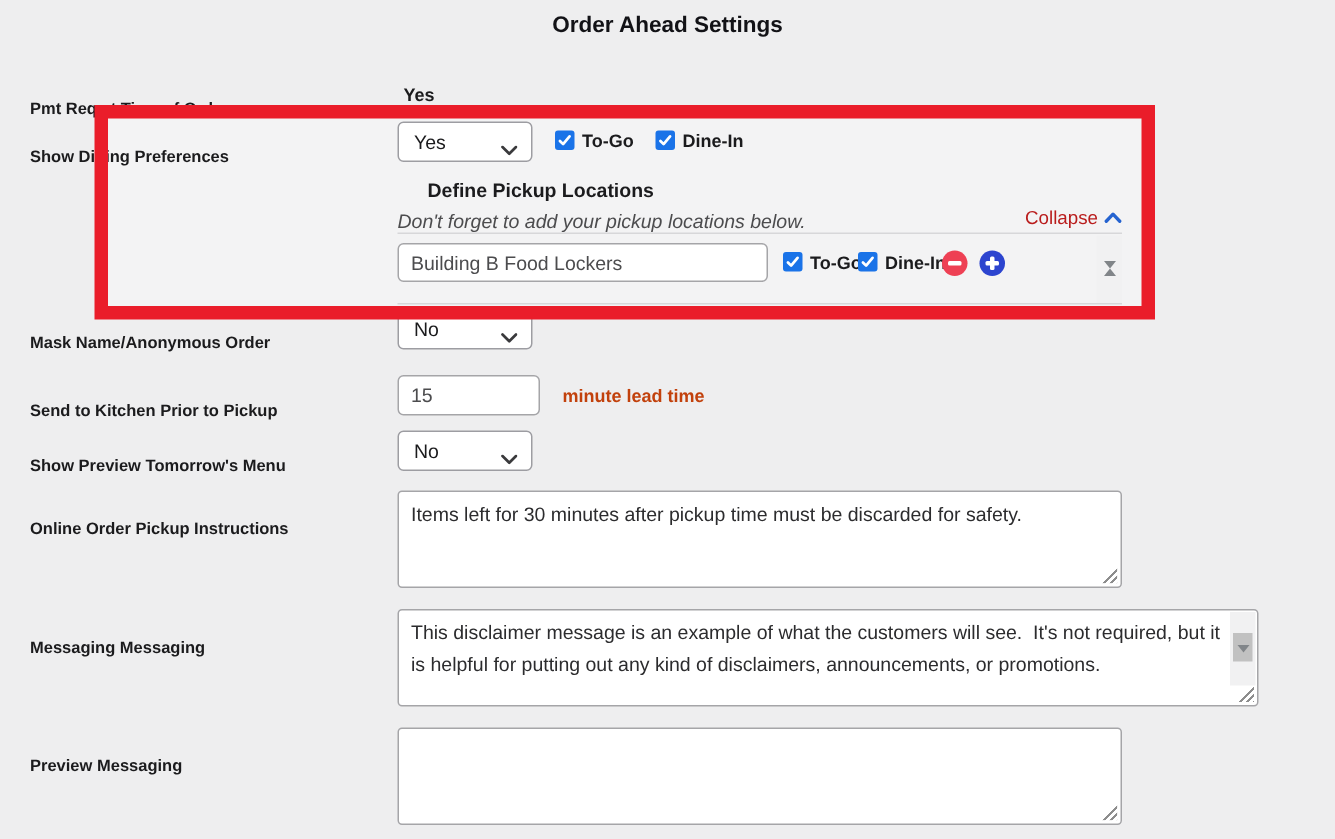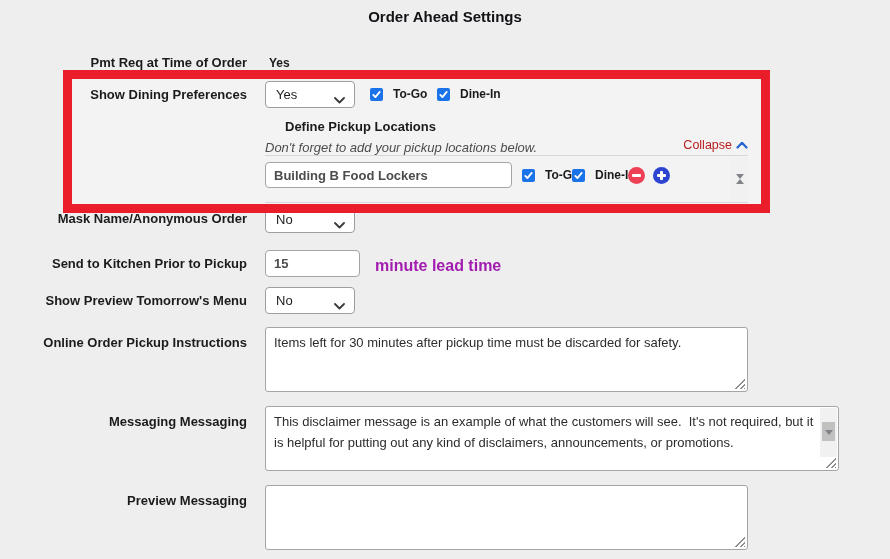--- a/index.html
+++ b/index.html
@@ -12,55 +12,54 @@
   }
 
   
   .page-title {
     position:absolute; left:0; top:8px; width:890px;
     text-align:center; font-size:15px; font-weight:bold; color:#121216;
   }
 
   
   .lbl {
-    position:absolute; left:20px; width:227px; text-align:right;
-    font-weight:bold; font-size:13px; color:#1b1b1d; white-space:nowrap;
+    position:absolute; left:20px; width:227px; 
+    font-weight:bold; font-size:11px; color:#1b1b1d; white-space:nowrap;margin-top:12px;
   }
   .static-val { position:absolute; font-weight:bold; font-size:12px; color:#1b1b1d; }
 
   
   .hl-bg { position:absolute; left:63px; top:70px; width:707px; height:143px; background:#f3f3f4; }
   .hl-border {
     position:absolute; left:63px; top:70px; width:707px; height:143px;
     border:9px solid #ea1d2a; z-index:30; pointer-events:none;
   }
 
   
   .sel {
     position:absolute; width:90px; height:27px; background:#fff;
     border:1px solid #9d9da2; border-radius:4px;
     display:flex; align-items:center; padding:0 10px;
     font-size:13px; color:#1b1b1d; cursor:pointer;
   }
   .sel .chev { position:absolute; right:9px; top:10px; }
 
   
-  .cb-group { position:absolute; display:flex; align-items:flex-end; gap:10px;
+  .cb-group { position:absolute; display:flex; align-items:flex-start; gap:5px;
     font-weight:bold; font-size:12px; color:#1b1b1d; cursor:pointer; white-space:nowrap; }
   .cb {
     width:13px; height:13px; border-radius:2px; background:#1a73e8;
     display:flex; align-items:center; justify-content:center; flex:0 0 auto;
   }
 
   
   .inp {
     position:absolute; border:1px solid #a5a5a8; border-radius:4px; background:#fff;
     font-size:13px; color:#4c4c4e; padding:0 8px;
     font-family:"Liberation Sans", sans-serif;
-    font-weight:bold;
   }
 
   
   .ta {
     position:absolute; border:1px solid #a5a5a8; border-radius:3px; background:#fff;
     overflow:hidden; cursor:text;
   }
   .ta-text {
     position:absolute; left:8px; top:4px; right:8px;
     font-size:13px; line-height:21px; color:#2c2c2e; white-space:pre-wrap;
@@ -94,21 +93,21 @@
   .plus-shape::before { content:""; position:absolute; left:0; top:3.3px; width:9px; height:2.4px; background:#fff; border-radius:1px; }
   .plus-shape::after  { content:""; position:absolute; left:3.3px; top:0; width:2.4px; height:9px; background:#fff; border-radius:1px; }
 
   
   .sb { position:absolute; background:#f1f1f2; }
   .tri-up   { width:0; height:0; border-left:4px solid transparent; border-right:4px solid transparent; border-bottom:5px solid #818589; }
   .tri-down { width:0; height:0; border-left:4px solid transparent; border-right:4px solid transparent; border-top:5px solid #818589; }
   .sb .arrow { position:absolute; left:50%; transform:translateX(-50%); cursor:pointer; }
   .sb-thumb { position:absolute; left:2px; width:13px; background:#c1c1c1; cursor:pointer; }
 
-  .suffix { position:absolute; font-size:16px; font-weight:bold; color:#a21caf;text-align:right; }
+  .suffix { position:absolute; font-size:12px; font-weight:bold; color:#c2410c;text-align:right; }
 </style>
 </head>
 <body>
 
 <div class="page-title">Order Ahead Settings</div>
 
 <div class="hl-bg"></div>
 
 <div class="lbl" style="top:55px;">Pmt Req at Time of Order</div>
 <div class="static-val" style="left:269px; top:56px;">Yes</div>

